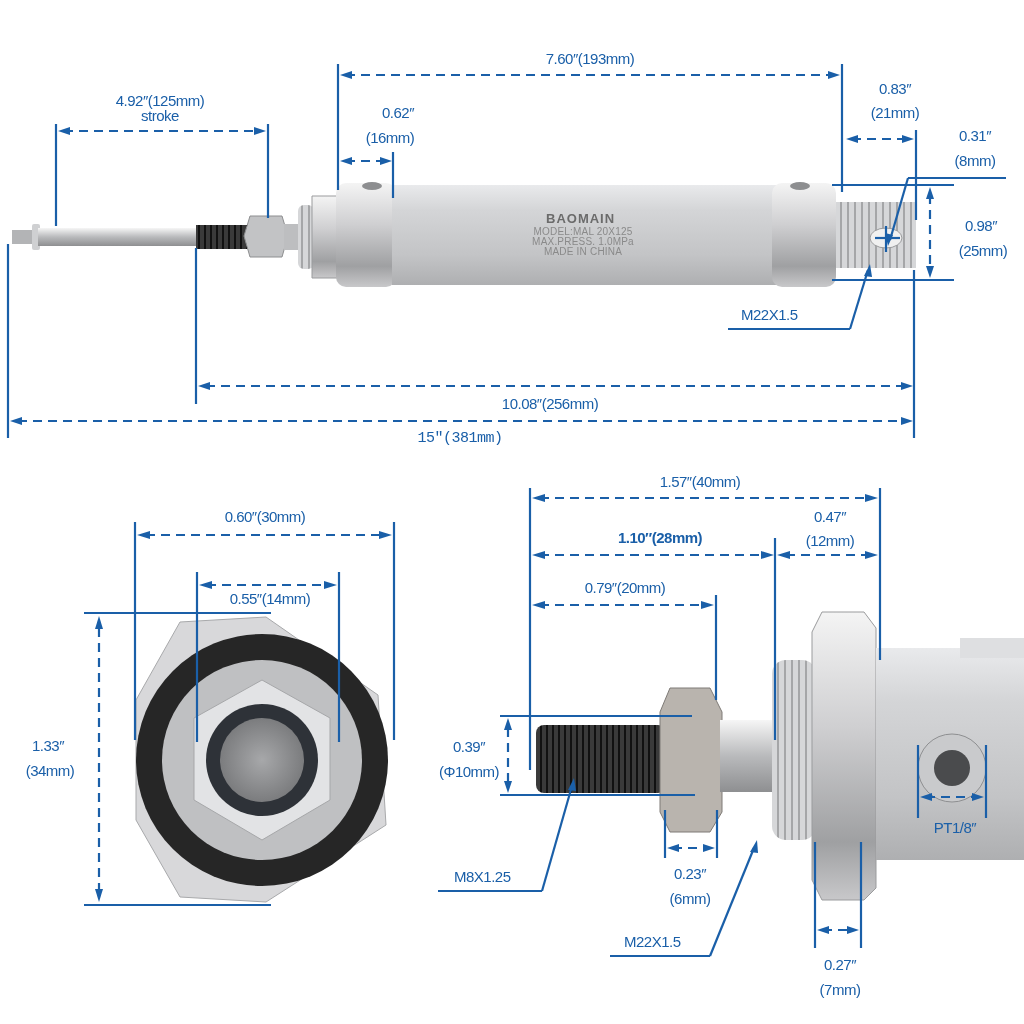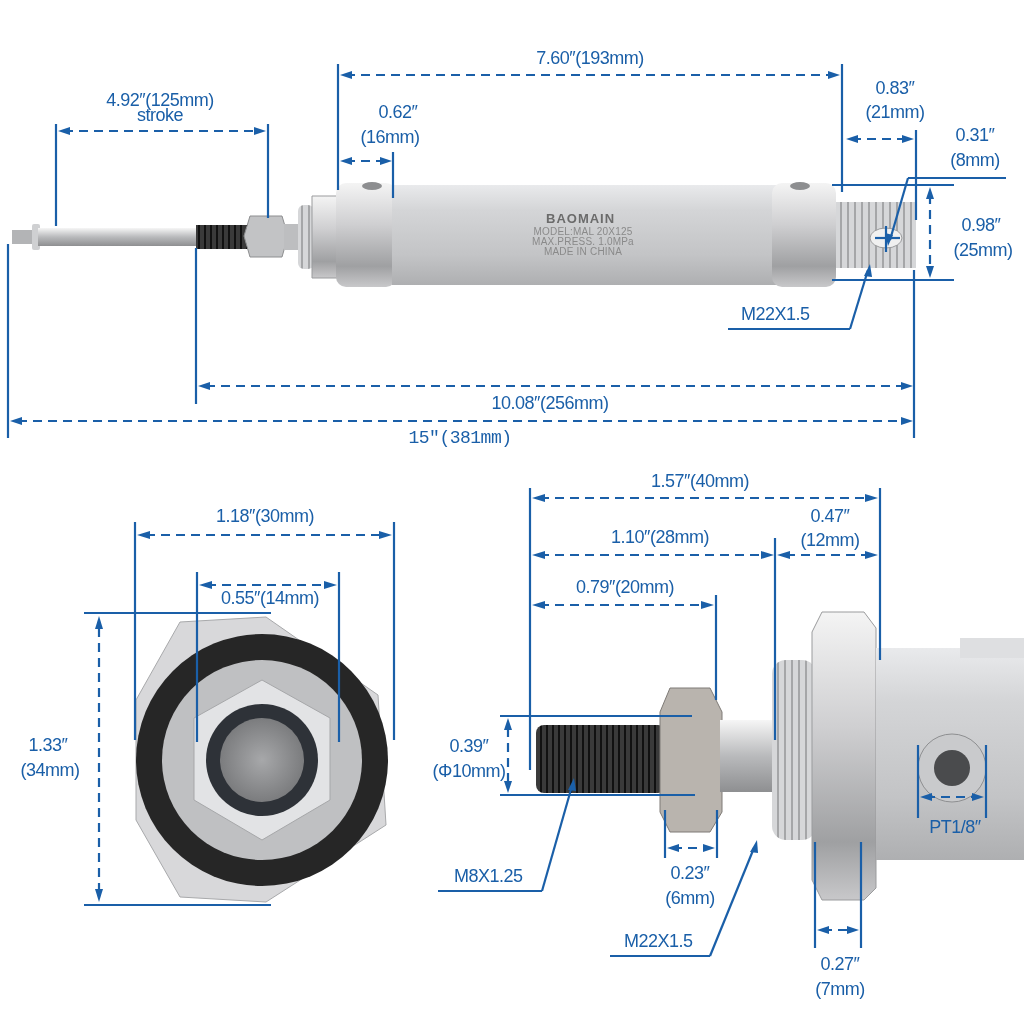--- a/index.html
+++ b/index.html
@@ -1,19 +1,19 @@
 <!DOCTYPE html>
 <html><head>
 <meta charset="utf-8">
 <style>
   html,body{margin:0;padding:0;background:#ffffff;}
   body{width:1024px;height:1024px;position:relative;overflow:hidden;font-family:"Liberation Sans","DejaVu Sans",sans-serif;}
   #stage{position:absolute;left:0;top:0;width:1024px;height:1024px;}
   svg{position:absolute;left:0;top:0;}
-  .lbl{position:absolute;color:#1a5fa8;font-size:18px;line-height:23px;white-space:nowrap;letter-spacing:-0.5px;}
+  .lbl{position:absolute;color:#1a5fa8;font-size:15px;line-height:23px;white-space:nowrap;letter-spacing:-0.5px;}
   .c{text-align:center;}
   .dim line.d{stroke:#1a5fa8;stroke-width:2.2;stroke-dasharray:9 6;}
   .dim line.s{stroke:#1a5fa8;stroke-width:2.2;}
   .dim path.a{fill:#1a5fa8;}
   .brand{position:absolute;color:#6b6b6b;font-weight:bold;font-size:13px;letter-spacing:1px;}
   .spec{position:absolute;color:#8a8a8a;font-size:10px;line-height:10px;text-align:center;letter-spacing:0.2px;}
 </style>
 </head>
 <body>
 
@@ -249,27 +249,27 @@
 <div class="lbl c" style="left:845px;top:77px;width:100px;">0.83″</div>
 <div class="lbl c" style="left:845px;top:101px;width:100px;">(21mm)</div>
 <div class="lbl c" style="left:930px;top:124px;width:90px;">0.31″</div>
 <div class="lbl c" style="left:930px;top:149px;width:90px;">(8mm)</div>
 <div class="lbl c" style="left:938px;top:214px;width:86px;">0.98″</div>
 <div class="lbl c" style="left:938px;top:239px;width:90px;">(25mm)</div>
 <div class="lbl" style="left:741px;top:303px;">M22X1.5</div>
 <div class="lbl c" style="left:420px;top:392px;width:260px;">10.08″(256mm)</div>
 <div class="lbl c" style="left:340px;top:427px;width:240px;font-family:Liberation Mono, monospace;">15″(381mm)</div>
 
-<div class="lbl c" style="left:150px;top:505px;width:230px;">1.18″(30mm)</div>
+<div class="lbl c" style="left:150px;top:505px;width:230px;">0.60″(30mm)</div>
 <div class="lbl c" style="left:170px;top:549px;width:200px;margin-top:38px;">0.55″(14mm)</div>
 <div class="lbl c" style="left:4px;top:734px;width:88px;">1.33″</div>
 <div class="lbl c" style="left:4px;top:759px;width:92px;">(34mm)</div>
 
 <div class="lbl c" style="left:590px;top:470px;width:220px;">1.57″(40mm)</div>
-<div class="lbl c" style="left:560px;top:526px;width:200px;">1.10″(28mm)</div>
+<div class="lbl c" style="left:560px;top:526px;width:200px;font-weight:bold;">1.10″(28mm)</div>
 <div class="lbl c" style="left:780px;top:505px;width:100px;">0.47″</div>
 <div class="lbl c" style="left:780px;top:529px;width:100px;">(12mm)</div>
 <div class="lbl c" style="left:525px;top:576px;width:200px;">0.79″(20mm)</div>
 <div class="lbl c" style="left:420px;top:735px;width:98px;">0.39″</div>
 <div class="lbl c" style="left:416px;top:760px;width:106px;">(Φ10mm)</div>
 <div class="lbl" style="left:454px;top:865px;">M8X1.25</div>
 <div class="lbl c" style="left:640px;top:862px;width:100px;">0.23″</div>
 <div class="lbl c" style="left:640px;top:887px;width:100px;">(6mm)</div>
 <div class="lbl" style="left:624px;top:930px;">M22X1.5</div>
 <div class="lbl c" style="left:790px;top:953px;width:100px;">0.27″</div>

